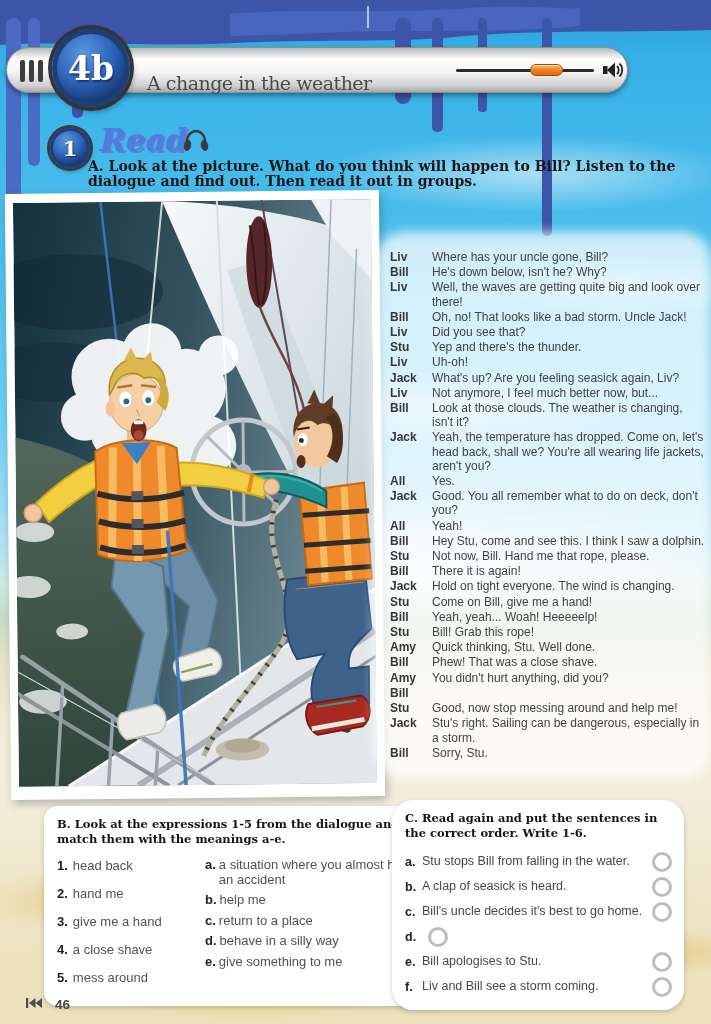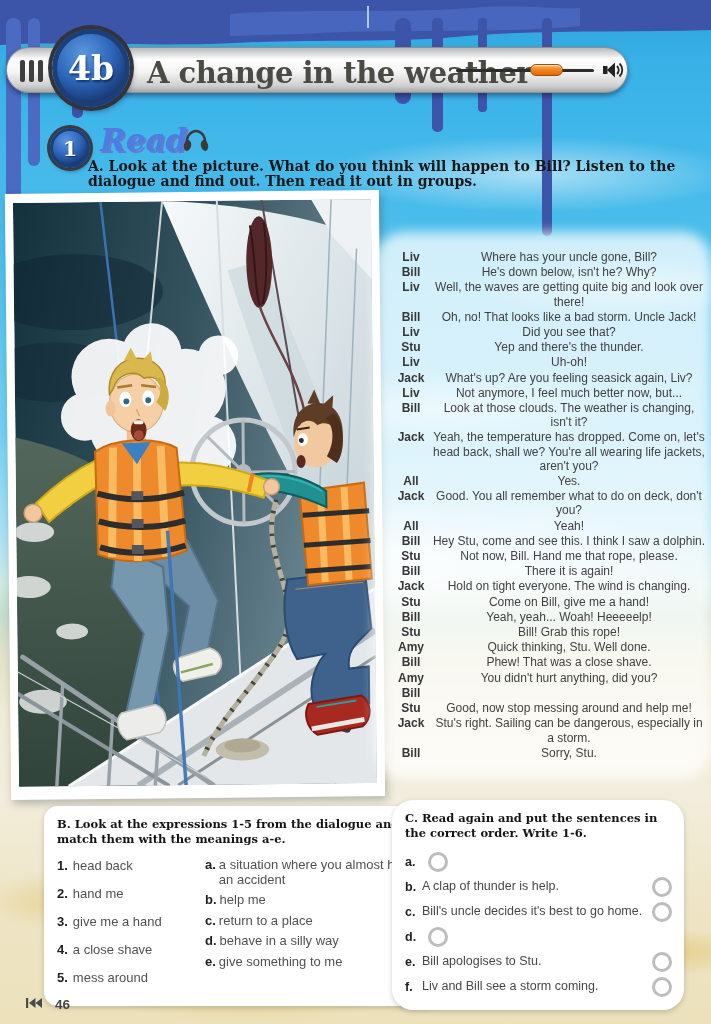--- a/index.html
+++ b/index.html
@@ -36,22 +36,22 @@
     position:absolute; left:52px; top:29px; width:78px; height:78px; z-index:6;
     border-radius:50%;
     background:radial-gradient(circle at 38% 28%, #5b96dd 0%, #2d66bb 45%, #173a74 78%);
     border:5px solid #1c3f77;
     box-shadow:0 0 0 4px #33333b, 2px 4px 6px rgba(0,0,20,.45);
     display:flex; align-items:center; justify-content:center;
     color:#fff; font-family:"DejaVu Serif", serif; font-weight:bold; font-size:33px;
     text-shadow:1px 2px 2px rgba(0,0,40,.5);
   }
   .bar-title{
-    position:absolute; left:140px; top:8px;
-    font-family:"DejaVu Serif", serif; font-weight:bold; font-size:29px;
+    position:absolute; left:140px; top:24px;
+    font-family:"DejaVu Serif", serif; font-weight:normal; font-size:19px;
     letter-spacing:-0.5px; color:#4b4b46;
   }
   .slider-track{
     position:absolute; left:449px; top:21px; width:138px; height:3px;
     background:#2d2d2d; border-radius:2px; cursor:pointer;
   }
   .slider-handle{
     position:absolute; left:74px; top:-5px; width:33px; height:12px;
     background:linear-gradient(180deg,#ffc070 0%,#f58a24 40%,#e06a0a 100%);
     border:1px solid #a04b06; border-radius:7px; cursor:grab;
@@ -86,21 +86,21 @@
   
   .illustration{
     position:absolute; left:8px; top:192px; width:374px; height:606px; z-index:4;
     background:#fff; padding:9px 8px 13px 8px;
     transform:rotate(-0.6deg);
     box-shadow:2px 4px 9px rgba(40,50,60,.3);
   }
   .illustration svg{ display:block; width:100%; height:100%; }
 
   
-  .dialogue{ position:absolute; left:382px; top:242px; width:326px; z-index:4; padding:8px 2px 10px 8px;text-align:center; }
+  .dialogue{ position:absolute; left:382px; top:242px; width:326px; z-index:4; padding:8px 2px 10px 8px; }
   .dialogue::before{
     content:""; position:absolute; inset:-10px -4px -8px -8px;
     background:rgba(255,255,255,.74); border-radius:30px; filter:blur(6px); z-index:-1;
   }
   .turn{ display:flex; margin-bottom:1px; }
   .spk{ flex:0 0 42px; font-weight:bold; font-size:12px; line-height:14.2px; color:#373737; }
   .txt{ flex:1; font-size:12px; line-height:14.2px; color:#424242; }
 
   
   .exbox{
@@ -544,26 +544,27 @@
         </div>
     </div>
   </section>
 
   <section class="exbox box-c">
     <h3>C. Read again and put the sentences in the correct order. Write 1-6.</h3>
     <div>
 
         <div class="sentence">
           <b>a.</b>
+          <span class="stext">Stu stops Bill from falling in the water.</span>
           <span class="circle"></span>
         </div>
 
         <div class="sentence">
           <b>b.</b>
-          <span class="stext">A clap of thunder is help.</span>
+          <span class="stext">A clap of seasick is heard.</span>
           <span class="circle"></span>
         </div>
 
         <div class="sentence">
           <b>c.</b>
           <span class="stext">Bill's uncle decides it's best to go home.</span>
           <span class="circle"></span>
         </div>
 
         <div class="sentence">

